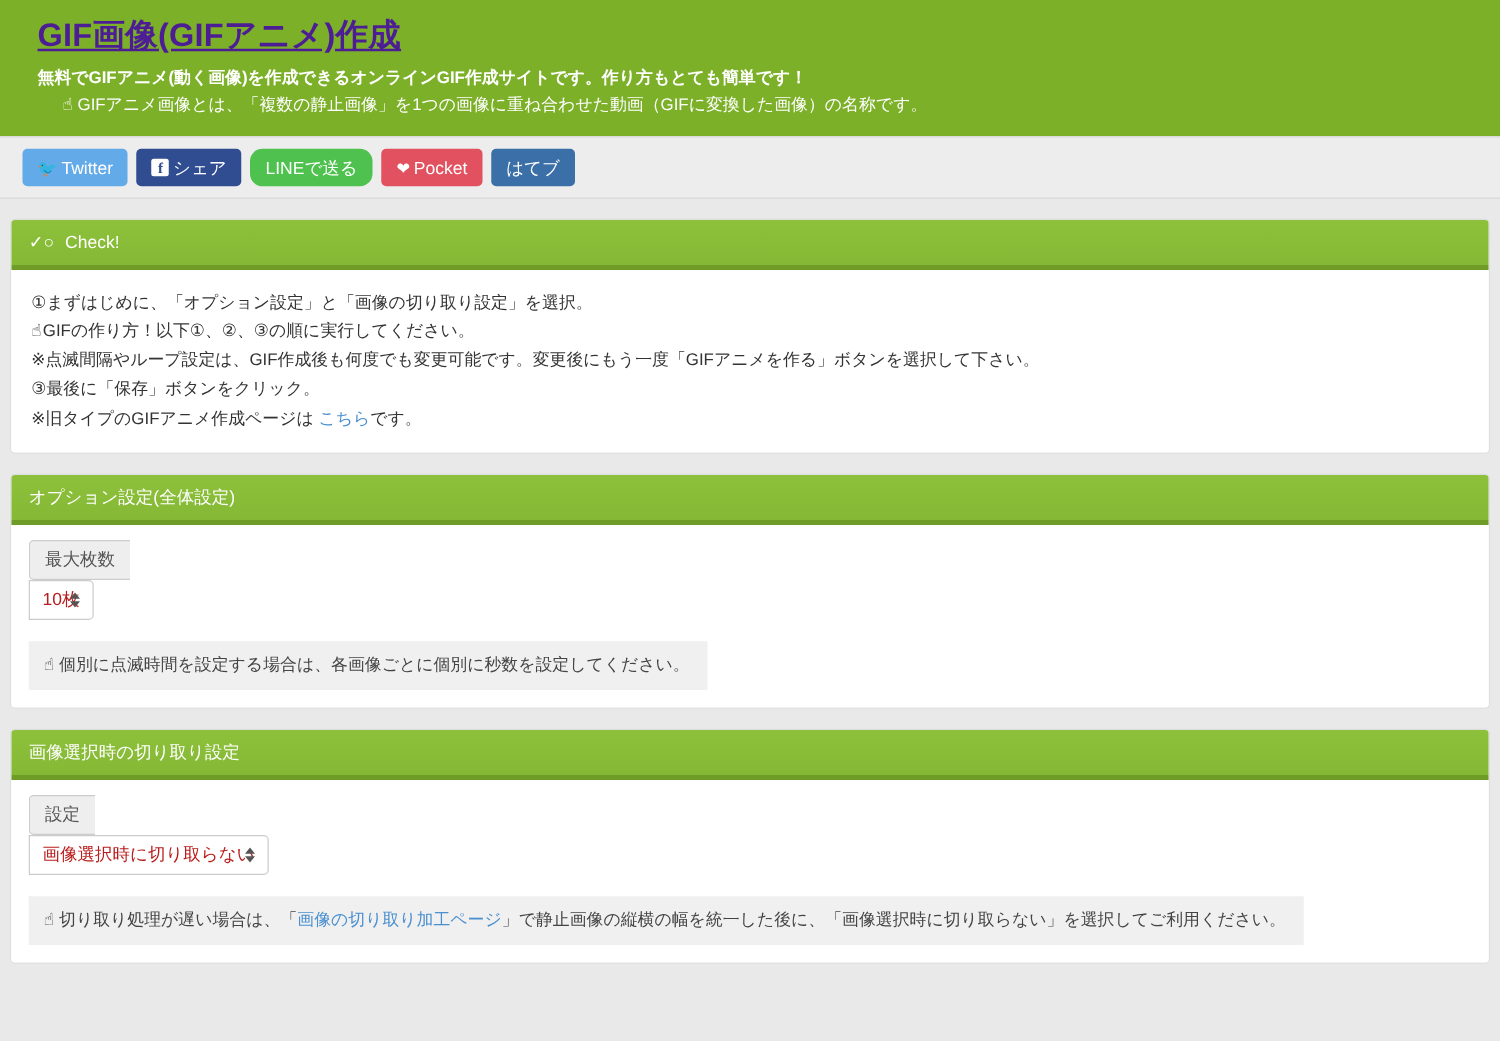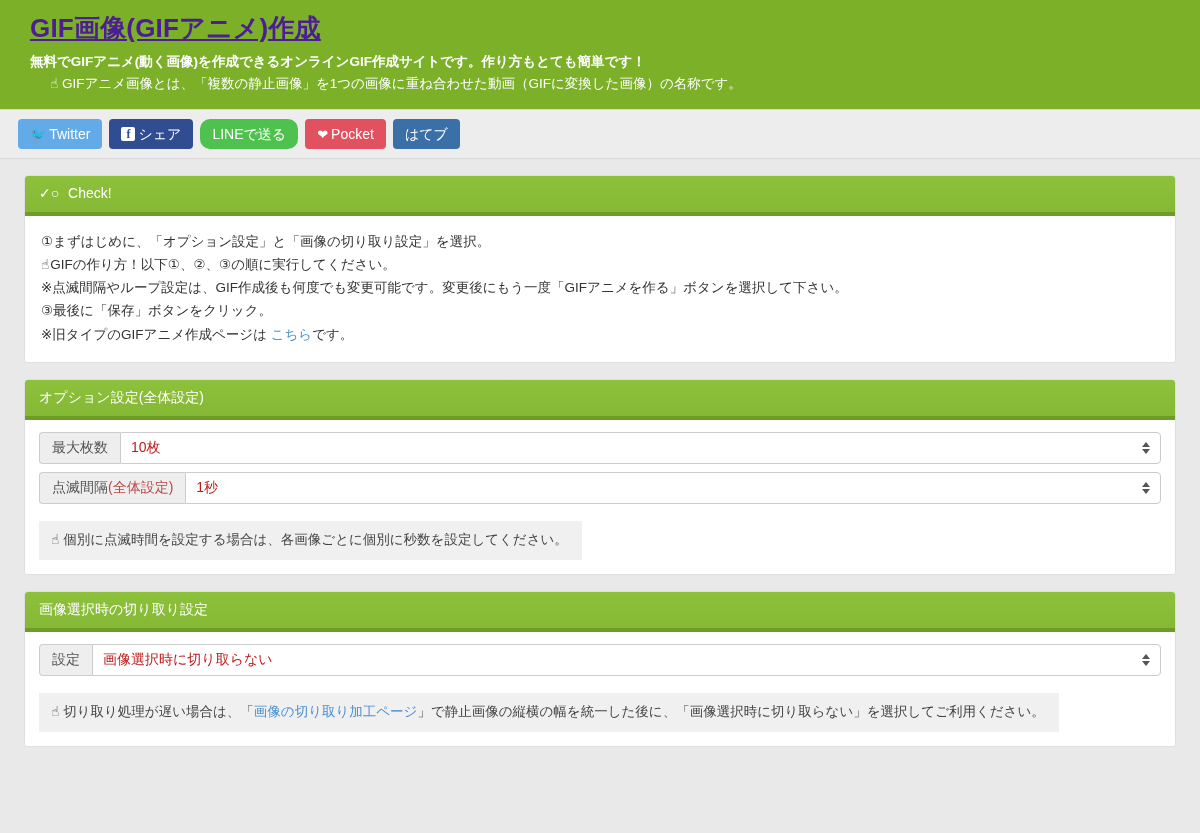--- a/index.html
+++ b/index.html
@@ -74,21 +74,21 @@
   .sns-hatena   { background: #3a6fa7; }
   .sns-ico { font-size: 13px; display: inline-block; line-height: 1; }
   .fb-ico {
     display: inline-flex; align-items: center; justify-content: center;
     width: 14px; height: 14px; background: #fff; color: #314d92;
     border-radius: 2px; font-weight: bold; font-size: 12px;
     font-family: "Liberation Serif", serif;
   }
 
   
-  .container { padding: 0 24px; }
+  .container { padding: 0 8px; }
 
   .panel {
     background: #ffffff;
     border: 1px solid #dedede;
     border-radius: 4px;
     margin-top: 16px;
     overflow: hidden;
   }
   .panel-head {
     background: linear-gradient(to bottom, #8dc03b 0%, #85b834 100%);
@@ -115,20 +115,21 @@
     white-space: nowrap;
   }
   .check-line .hand { margin-right: 1px; }
   a.inline-link { color: #4a8fd0; text-decoration: none; }
 
   
   .input-group {
     display: flex;
     align-items: flex-start;
     margin-bottom: 8px;
+    flex-direction: column;
   }
   .ig-label {
     background: #eeeeee;
     border: 1px solid #cccccc;
     border-right: none;
     border-radius: 4px 0 0 4px;
     padding: 0 12px;
     display: flex;
     align-items: center;
     font-size: 14px;
@@ -260,33 +261,20 @@
         <div class="ig-select">
           <span class="val">10枚</span>
           <span class="spinner">
               <i class="up"></i>
               <i class="down"></i>
             </span>
         </div>
       </div>
 
 
-      <div class="input-group">
-        <div class="ig-label">
-            <span>点滅間隔</span>
-            <span class="red">(全体設定)</span>
-          </div>
-        <div class="ig-select">
-          <span class="val">1秒</span>
-          <span class="spinner">
-              <i class="up"></i>
-              <i class="down"></i>
-            </span>
-        </div>
-      </div>
 
       <div class="hint">
         <span class="hand">☝</span><span>個別に点滅時間を設定する場合は、各画像ごとに個別に秒数を設定してください。</span>
       </div>
     </div>
   </div>
 
   <div class="panel crop-panel">
     <div class="panel-head">
       <span>画像選択時の切り取り設定</span>

